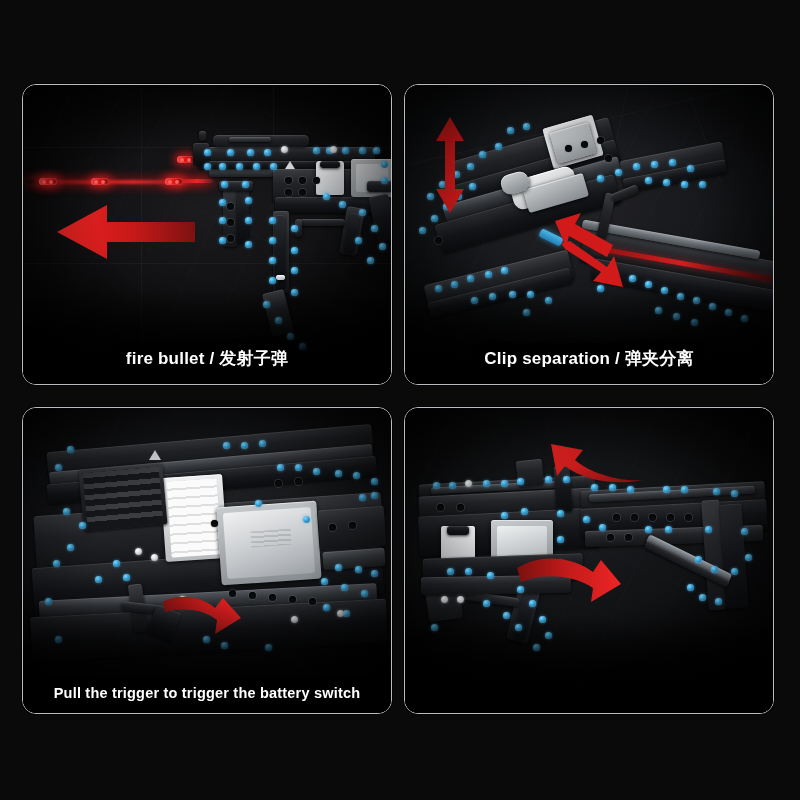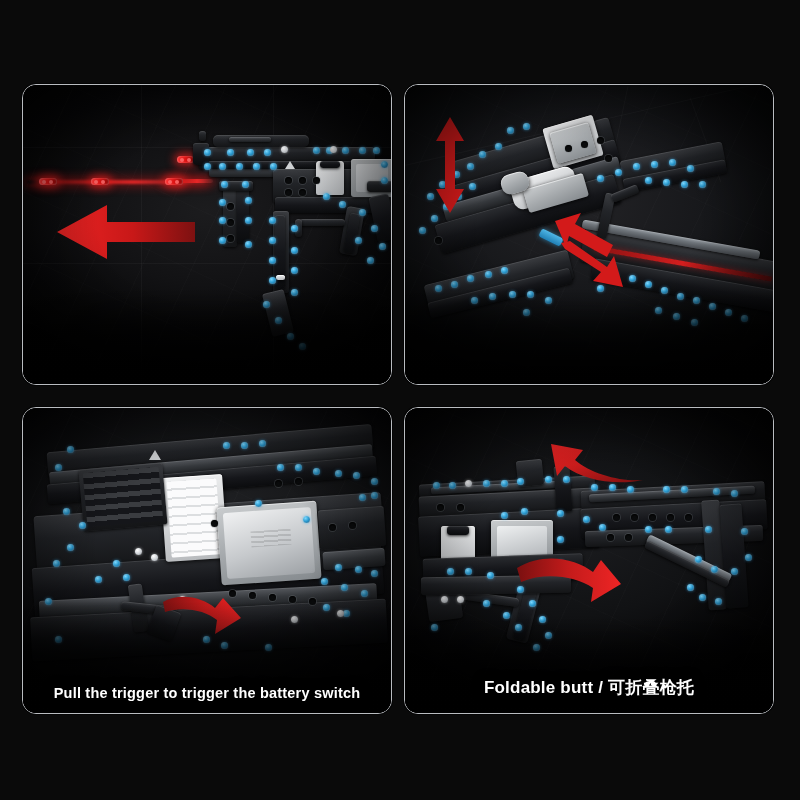--- a/index.html
+++ b/index.html
@@ -310,20 +310,21 @@
           <div class="pin" style="left:356px;top:158px;"></div>
           <div class="pin" style="left:344px;top:172px;"></div>
           <div class="pin" style="left:332px;top:152px;"></div>
           <div class="pin" style="left:300px;top:108px;"></div>
 
           <div style="position:absolute;left:262px;top:76px;width:0;height:0;border-left:5px solid transparent;border-right:5px solid transparent;border-bottom:8px solid #e6e8ea;opacity:0.9;"></div>
         </div>
 
         <div class="vignette"></div>
         <div class="caption-scrim"></div>
+        <div class="caption">fire bullet / 发射子弹</div>
       </div>
     </div>
 
     <div class="panel">
       <div class="panel-inner">
         <div class="photo-bg" style="background:radial-gradient(ellipse 80% 65% at 46% 40%, #232326 0%, #16171a 48%, #08090a 80%, #030303 100%);"></div>
         <div class="floor-line" style="left:-30px;top:36px;width:440px;height:1px;transform:rotate(-13deg);"></div>
         <div class="floor-line" style="left:210px;top:0;width:1px;height:120px;transform:rotate(12deg);"></div>
         <div class="floor-line" style="left:300px;top:10px;width:1px;height:90px;transform:rotate(-20deg);"></div>
 
@@ -418,20 +419,21 @@
         <svg class="arrow-svg" style="left:150px; top:128px;" width="60" height="46" viewBox="0 0 60 46">
           <path class="arrow-fill" d="M0 8 L26 0 L20 11 L58 32 L52 44 L14 23 L11 34 Z"></path>
         </svg>
 
         <svg class="arrow-svg" style="left:156px; top:156px;" width="66" height="50" viewBox="0 0 66 50">
           <path class="arrow-fill" d="M0 2 L9 0 L46 26 L53 15 L62 46 L32 40 L40 31 L4 8 Z"></path>
         </svg>
 
         <div class="vignette"></div>
         <div class="caption-scrim"></div>
+        <div class="caption">Clip separation / 弹夹分离</div>
       </div>
     </div>
 
     <div class="panel">
       <div class="panel-inner">
         <div class="photo-bg" style="background:radial-gradient(ellipse 80% 62% at 50% 40%, #232427 0%, #141517 50%, #08080a 82%, #020202 100%);"></div>
 
         <div class="model" style="left:0;top:0;width:370px;height:307px;">
 
           <div class="beam" style="left:24px; top:30px; width:326px; height:26px; transform:rotate(-5deg); border-radius:4px;"></div>
@@ -652,18 +654,17 @@
               <stop offset="0%" stop-color="#7a1010"></stop>
               <stop offset="50%" stop-color="#c41b1b"></stop>
               <stop offset="100%" stop-color="#ee2525"></stop>
             </linearGradient>
           </defs>
           <path d="M2 12 C28 -4 60 2 78 16 L86 4 L106 28 L76 46 L78 32 C60 20 30 16 6 26 Z" fill="url(#g-arrow4b)"></path>
         </svg>
 
         <div class="vignette"></div>
         <div class="caption-scrim"></div>
-        <div class="caption">Foldable butt / 可折叠枪托</div>
       </div>
     </div>
 
   </div>
 </div>
 
 </body></html>

